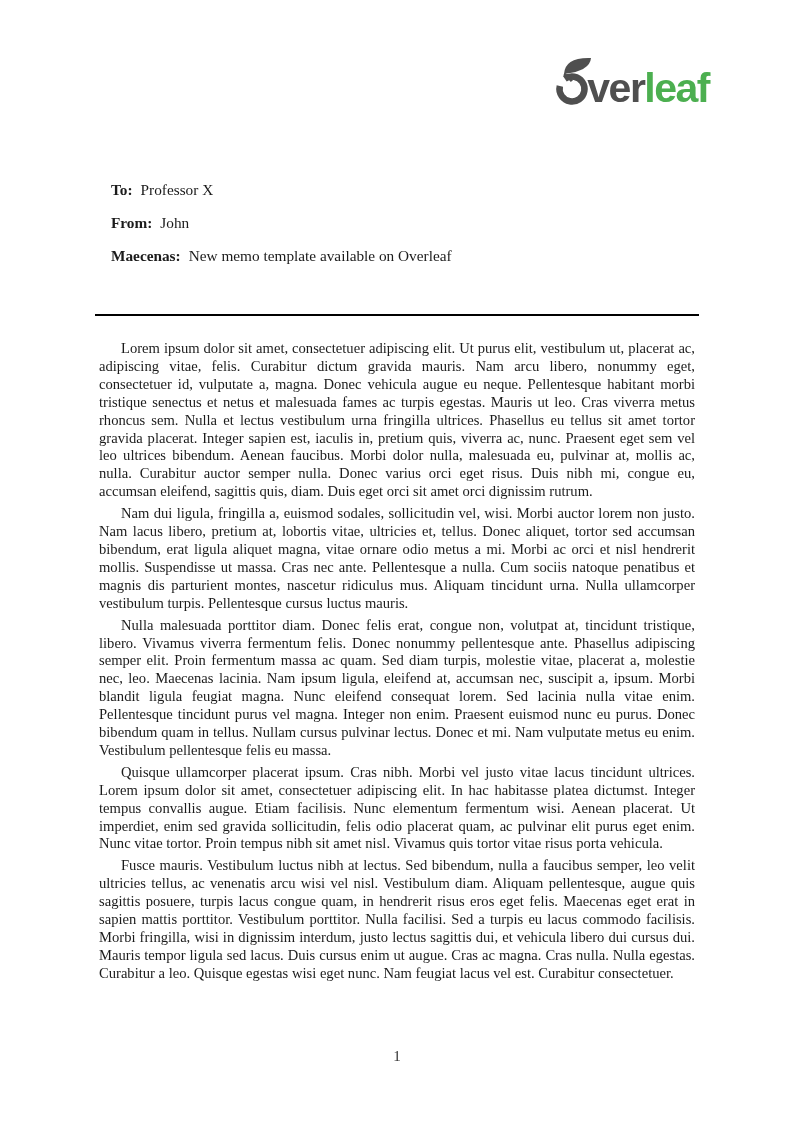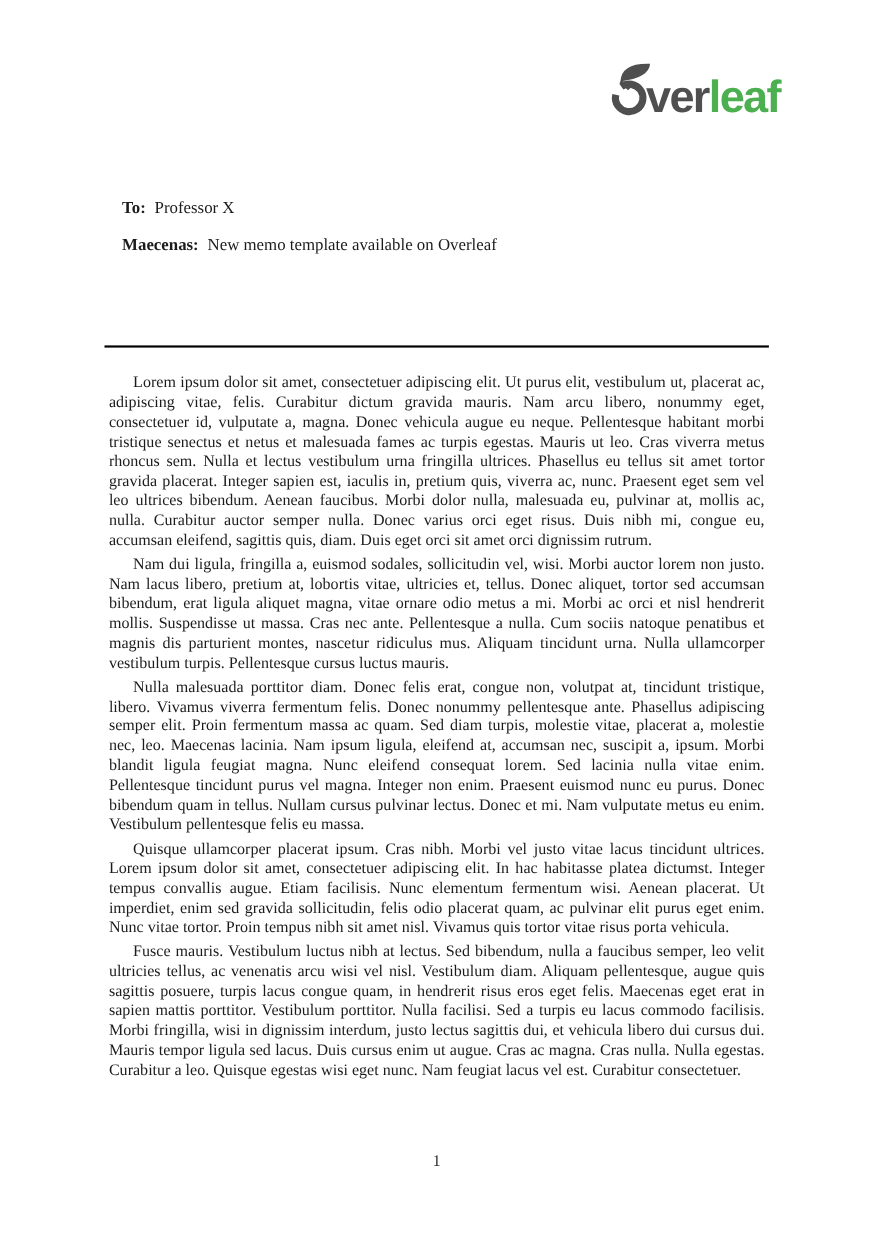--- a/index.html
+++ b/index.html
@@ -98,20 +98,23 @@
       <path d="M9,18 Q13,20 17,25" fill="none" stroke="#4f4f4f" stroke-width="3"></path>
     </svg>
     <span class="logo-text"><span class="logo-gray">ver</span><span class="logo-green">leaf</span></span>
   </div>
 
   <div class="memo-header">
     <div class="memo-field">
       <span class="label">To:</span><span class="value">Professor X</span>
     </div>
     <div class="memo-field">
+      <span class="label">From:</span><span class="value">John</span>
+    </div>
+    <div class="memo-field">
       <span class="label">Maecenas:</span><span class="value">New memo template available on Overleaf</span>
     </div>
   </div>
 
   <div class="rule"></div>
 
   <div class="memo-body">
     <p>Lorem ipsum dolor sit amet, consectetuer adipiscing elit. Ut purus elit, vestibulum ut, placerat ac, adipiscing vitae, felis. Curabitur dictum gravida mauris. Nam arcu libero, nonummy eget, consectetuer id, vulputate a, magna. Donec vehicula augue eu neque. Pellentesque habitant morbi tristique senectus et netus et malesuada fames ac turpis egestas. Mauris ut leo. Cras viverra metus rhoncus sem. Nulla et lectus vestibulum urna fringilla ultrices. Phasellus eu tellus sit amet tortor gravida placerat. Integer sapien est, iaculis in, pretium quis, viverra ac, nunc. Praesent eget sem vel leo ultrices bibendum. Aenean faucibus. Morbi dolor nulla, malesuada eu, pulvinar at, mollis ac, nulla. Curabitur auctor semper nulla. Donec varius orci eget risus. Duis nibh mi, congue eu, accumsan eleifend, sagittis quis, diam. Duis eget orci sit amet orci dignissim rutrum.</p>
     <p>Nam dui ligula, fringilla a, euismod sodales, sollicitudin vel, wisi. Morbi auctor lorem non justo. Nam lacus libero, pretium at, lobortis vitae, ultricies et, tellus. Donec aliquet, tortor sed accumsan bibendum, erat ligula aliquet magna, vitae ornare odio metus a mi. Morbi ac orci et nisl hendrerit mollis. Suspendisse ut massa. Cras nec ante. Pellentesque a nulla. Cum sociis natoque penatibus et magnis dis parturient montes, nascetur ridiculus mus. Aliquam tincidunt urna. Nulla ullamcorper vestibulum turpis. Pellentesque cursus luctus mauris.</p>
     <p>Nulla malesuada porttitor diam. Donec felis erat, congue non, volutpat at, tincidunt tristique, libero. Vivamus viverra fermentum felis. Donec nonummy pellentesque ante. Phasellus adipiscing semper elit. Proin fermentum massa ac quam. Sed diam turpis, molestie vitae, placerat a, molestie nec, leo. Maecenas lacinia. Nam ipsum ligula, eleifend at, accumsan nec, suscipit a, ipsum. Morbi blandit ligula feugiat magna. Nunc eleifend consequat lorem. Sed lacinia nulla vitae enim. Pellentesque tincidunt purus vel magna. Integer non enim. Praesent euismod nunc eu purus. Donec bibendum quam in tellus. Nullam cursus pulvinar lectus. Donec et mi. Nam vulputate metus eu enim. Vestibulum pellentesque felis eu massa.</p>

